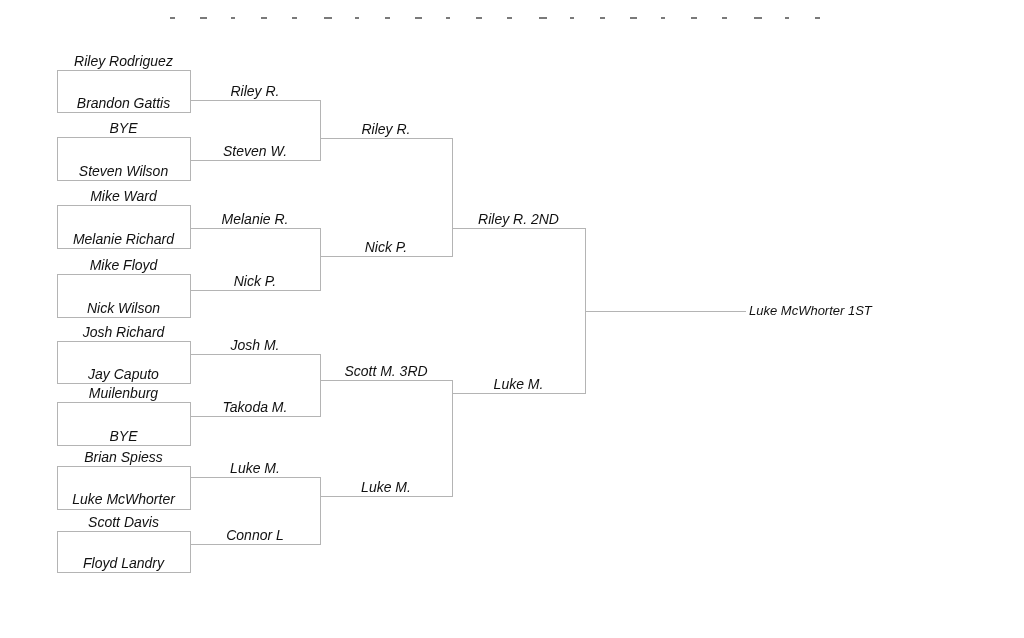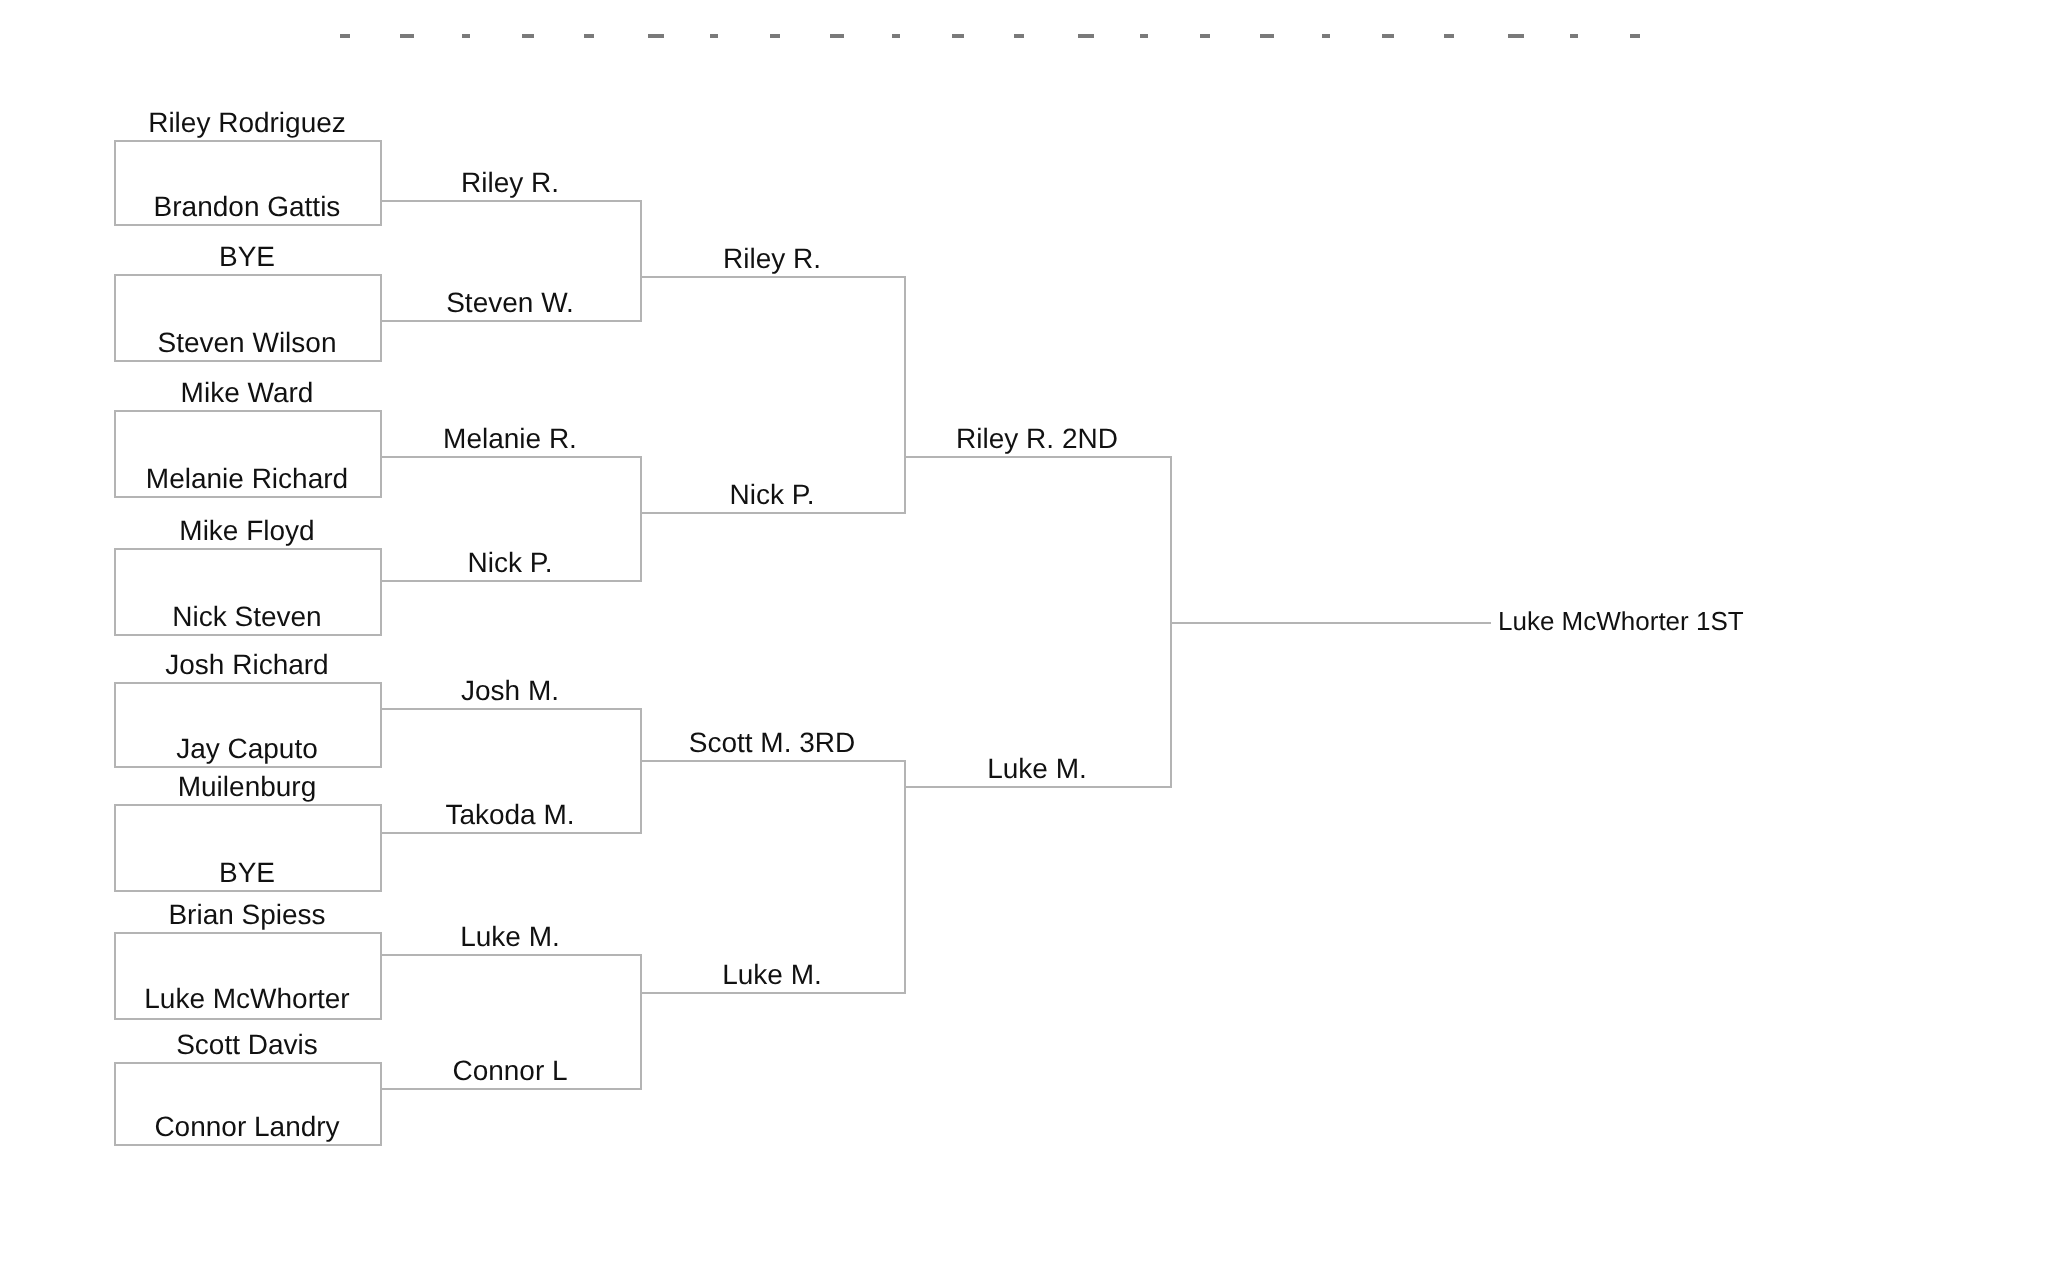--- a/index.html
+++ b/index.html
@@ -16,21 +16,21 @@
     overflow:hidden;
   }
   .stage{position:relative;width:1024px;height:638px;}
   .stage svg{position:absolute;left:0;top:0;}
   .bracket-stroke{stroke:var(--line-color);stroke-width:1;fill:none;shape-rendering:crispEdges;}
   .artifact-stroke{stroke:var(--artifact-color);stroke-width:2;fill:none;}
   .label{
     position:absolute;
     height:16px;line-height:16px;
     font-size:14px;color:var(--text-color);
-    text-align:center;white-space:nowrap;
+    text-align:center;white-space:nowrap;font-style:italic;
   }
   .c1{left:57px;width:133px;}
   .c2{left:190px;width:130px;}
   .c3{left:320px;width:132px;}
   .c4{left:452px;width:133px;}
   .champ{left:749px;top:303px;text-align:center;font-size:13px;width:auto;}
 </style>
 </head>
 <body>
 
@@ -65,29 +65,29 @@
     </g>
   </svg>
 
   <div class="label c1" style="top:53px">Riley Rodriguez</div>
   <div class="label c1" style="top:95px">Brandon Gattis</div>
   <div class="label c1" style="top:120px">BYE</div>
   <div class="label c1" style="top:163px">Steven Wilson</div>
   <div class="label c1" style="top:188px">Mike Ward</div>
   <div class="label c1" style="top:231px">Melanie Richard</div>
   <div class="label c1" style="top:257px">Mike Floyd</div>
-  <div class="label c1" style="top:300px">Nick Steven</div>
+  <div class="label c1" style="top:300px">Nick Wilson</div>
   <div class="label c1" style="top:324px">Josh Richard</div>
   <div class="label c1" style="top:366px">Jay Caputo</div>
   <div class="label c1" style="top:385px">Muilenburg</div>
   <div class="label c1" style="top:428px">BYE</div>
   <div class="label c1" style="top:449px">Brian Spiess</div>
   <div class="label c1" style="top:491px">Luke McWhorter</div>
   <div class="label c1" style="top:514px">Scott Davis</div>
-  <div class="label c1" style="top:555px">Connor Landry</div>
+  <div class="label c1" style="top:555px">Floyd Landry</div>
 
   <div class="label c2" style="top:83px">Riley R.</div>
   <div class="label c2" style="top:143px">Steven W.</div>
   <div class="label c2" style="top:211px">Melanie R.</div>
   <div class="label c2" style="top:273px">Nick P.</div>
   <div class="label c2" style="top:337px">Josh M.</div>
   <div class="label c2" style="top:399px">Takoda M.</div>
   <div class="label c2" style="top:460px">Luke M.</div>
   <div class="label c2" style="top:527px">Connor L</div>
 

